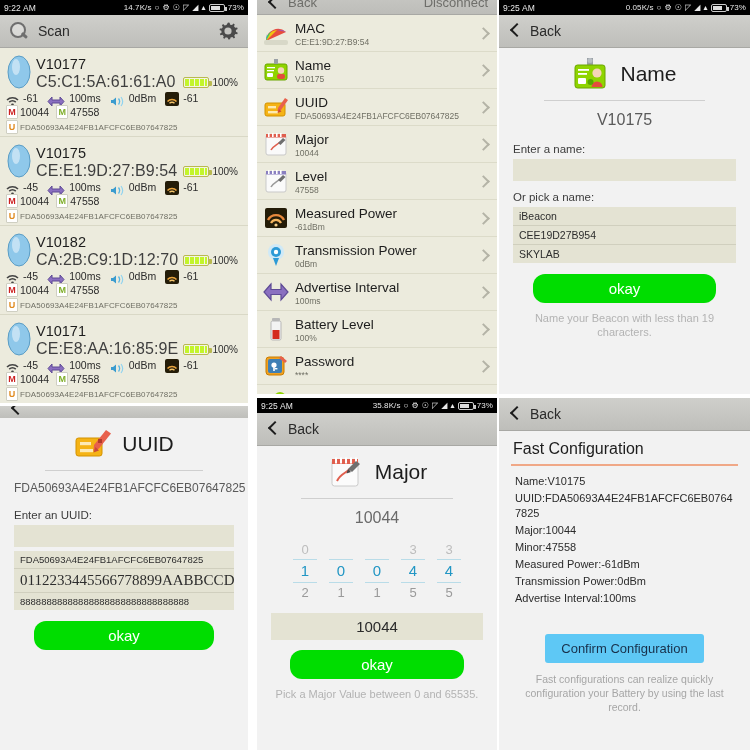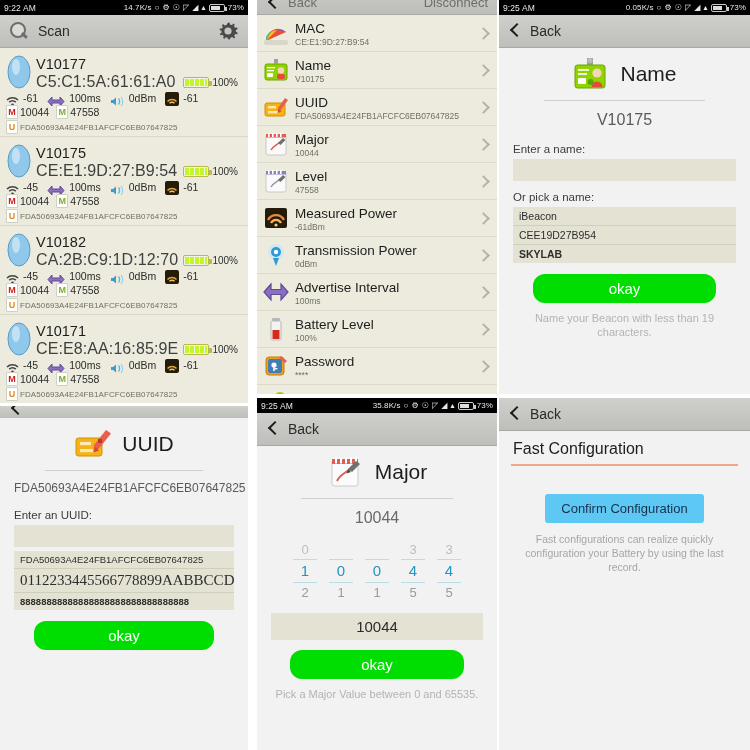--- a/index.html
+++ b/index.html
@@ -190,21 +190,21 @@
   .ed-label { font-size:11.5px;color:#3c3c3c;margin-top:10px;}
   .ed-input {
     height:22px;background:#e4e3d3;border:none;width:100%;
     margin-top:4px;
   }
   .ed-picklist { background:#e4e3d3; margin-top:4px; padding: 0 0; }
   .ed-pickitem {
     font-size:10.5px;color:#2d2d2d;padding:3px 6px;
     border-bottom:1px solid #d0cfbe;white-space:nowrap;overflow:hidden;
   }
-  .ed-pickitem:last-child{border-bottom:none;font-weight:bold;}
+  .ed-pickitem:last-child{border-bottom:none;}
   .btn-okay {
     display:block;width:82%;margin:11px auto 0 auto;
     background:#00dd00;color:#ffffff;text-align:center;
     font-size:15px;padding:6px 0;border:none;border-radius:12px;
   }
   .ed-hint {
     text-align:center;font-size:11px;color:#b3b3b3;
     margin-top:8px;line-height:14px;
   }
 
@@ -894,18 +894,27 @@
   </div>
 
   <div class="panel" style="left:499px;top:398px;width:251px;height:352px;">
     <div class="actionbar">
       <span class="chev-back"></span>
       <span class="ab-title">Back</span>
     </div>
     <div class="fastcfg">
       <div class="fc-title">Fast Configuration</div>
       <div class="fc-rule"></div>
+      <div class="fc-lines">
+        <div class="fc-line">Name:V10175</div>
+        <div class="fc-line">UUID:FDA50693A4E24FB1AFCFC6EB07647825</div>
+        <div class="fc-line">Major:10044</div>
+        <div class="fc-line">Minor:47558</div>
+        <div class="fc-line">Measured Power:-61dBm</div>
+        <div class="fc-line">Transmission Power:0dBm</div>
+        <div class="fc-line">Advertise Interval:100ms</div>
+      </div>
       <button class="btn-confirm">Confirm Configuration</button>
       <div class="fc-hint">Fast configurations can realize quickly configuration your Battery by using the last record.</div>
     </div>
   </div>
 
 </div>
 
 </body></html>

